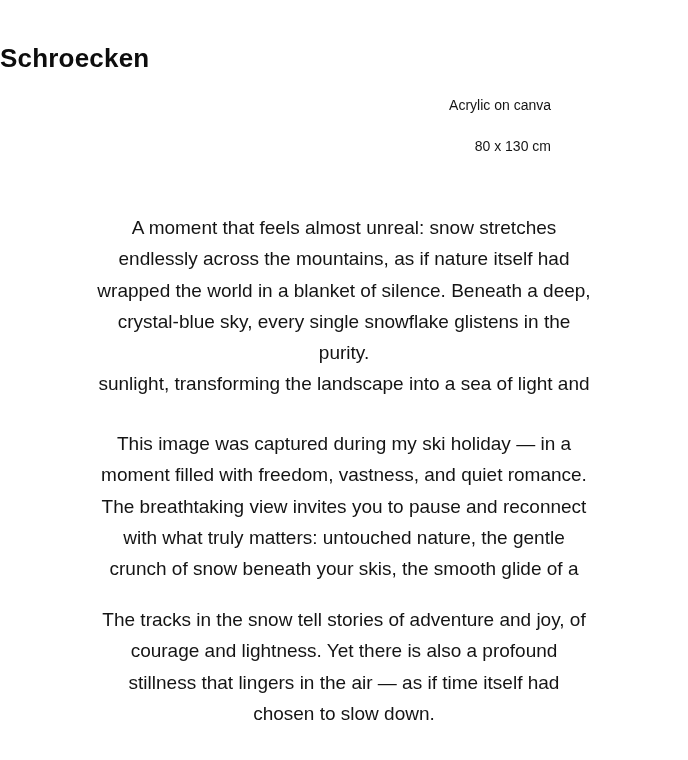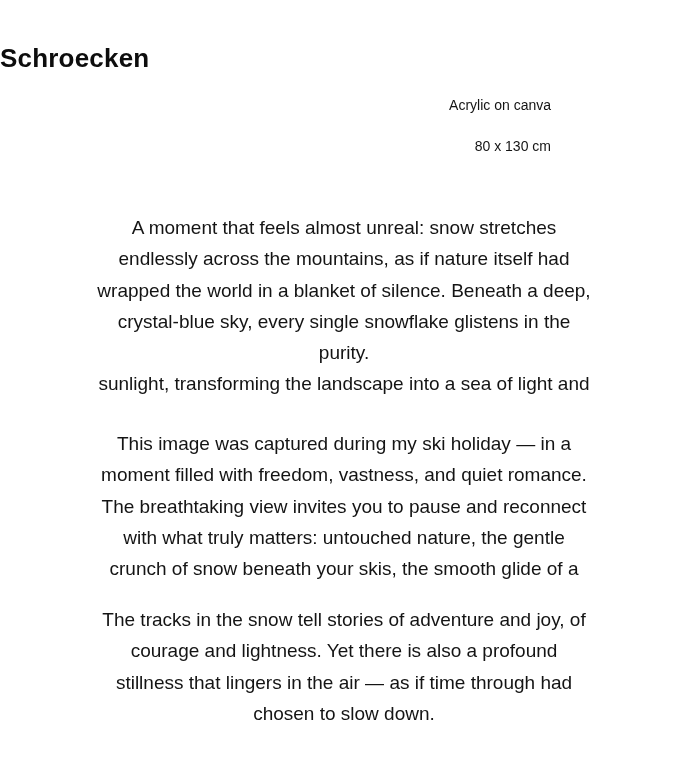--- a/index.html
+++ b/index.html
@@ -80,16 +80,16 @@
     <span class="line">This image was captured during my ski holiday — in a</span>
     <span class="line">moment filled with freedom, vastness, and quiet romance.</span>
     <span class="line">The breathtaking view invites you to pause and reconnect</span>
     <span class="line">with what truly matters: untouched nature, the gentle</span>
     <span class="line">crunch of snow beneath your skis, the smooth glide of a</span>
   </p>
 
   <p class="paragraph p3">
     <span class="line">The tracks in the snow tell stories of adventure and joy, of</span>
     <span class="line">courage and lightness. Yet there is also a profound</span>
-    <span class="line">stillness that lingers in the air — as if time through had</span>
+    <span class="line">stillness that lingers in the air — as if time itself had</span>
     <span class="line">chosen to slow down.</span>
   </p>
 </div>
 
 </body></html>

